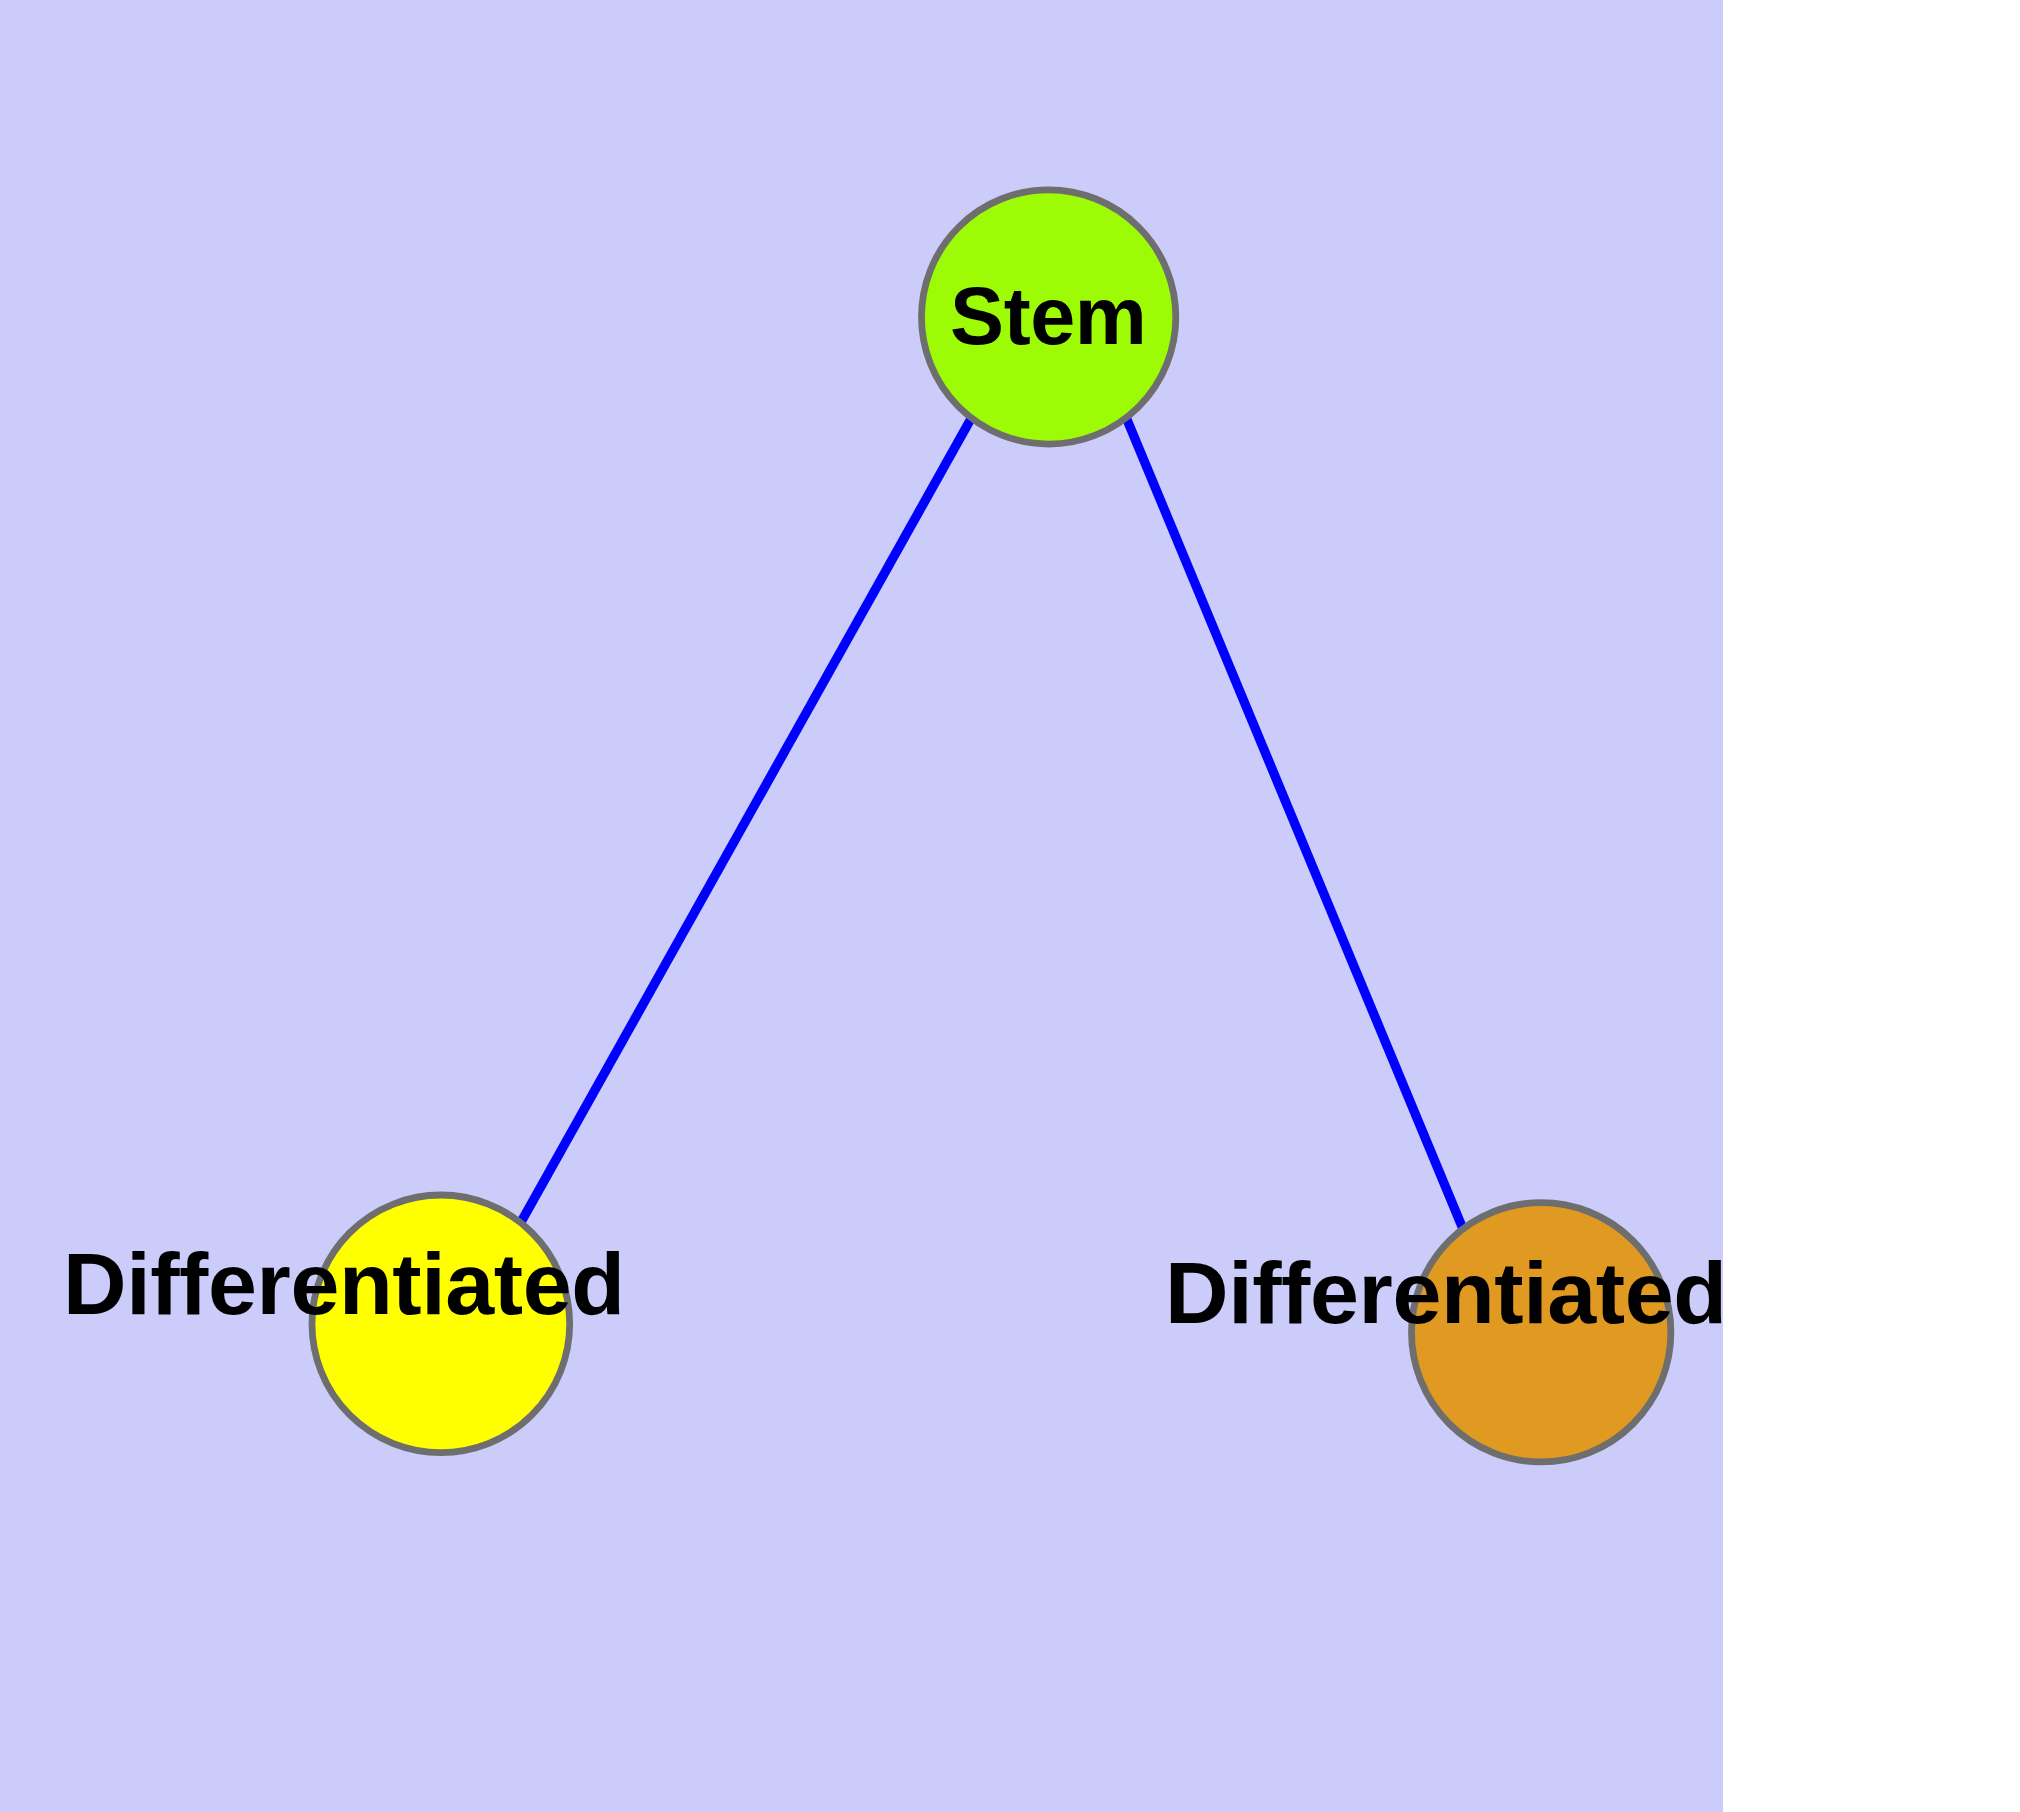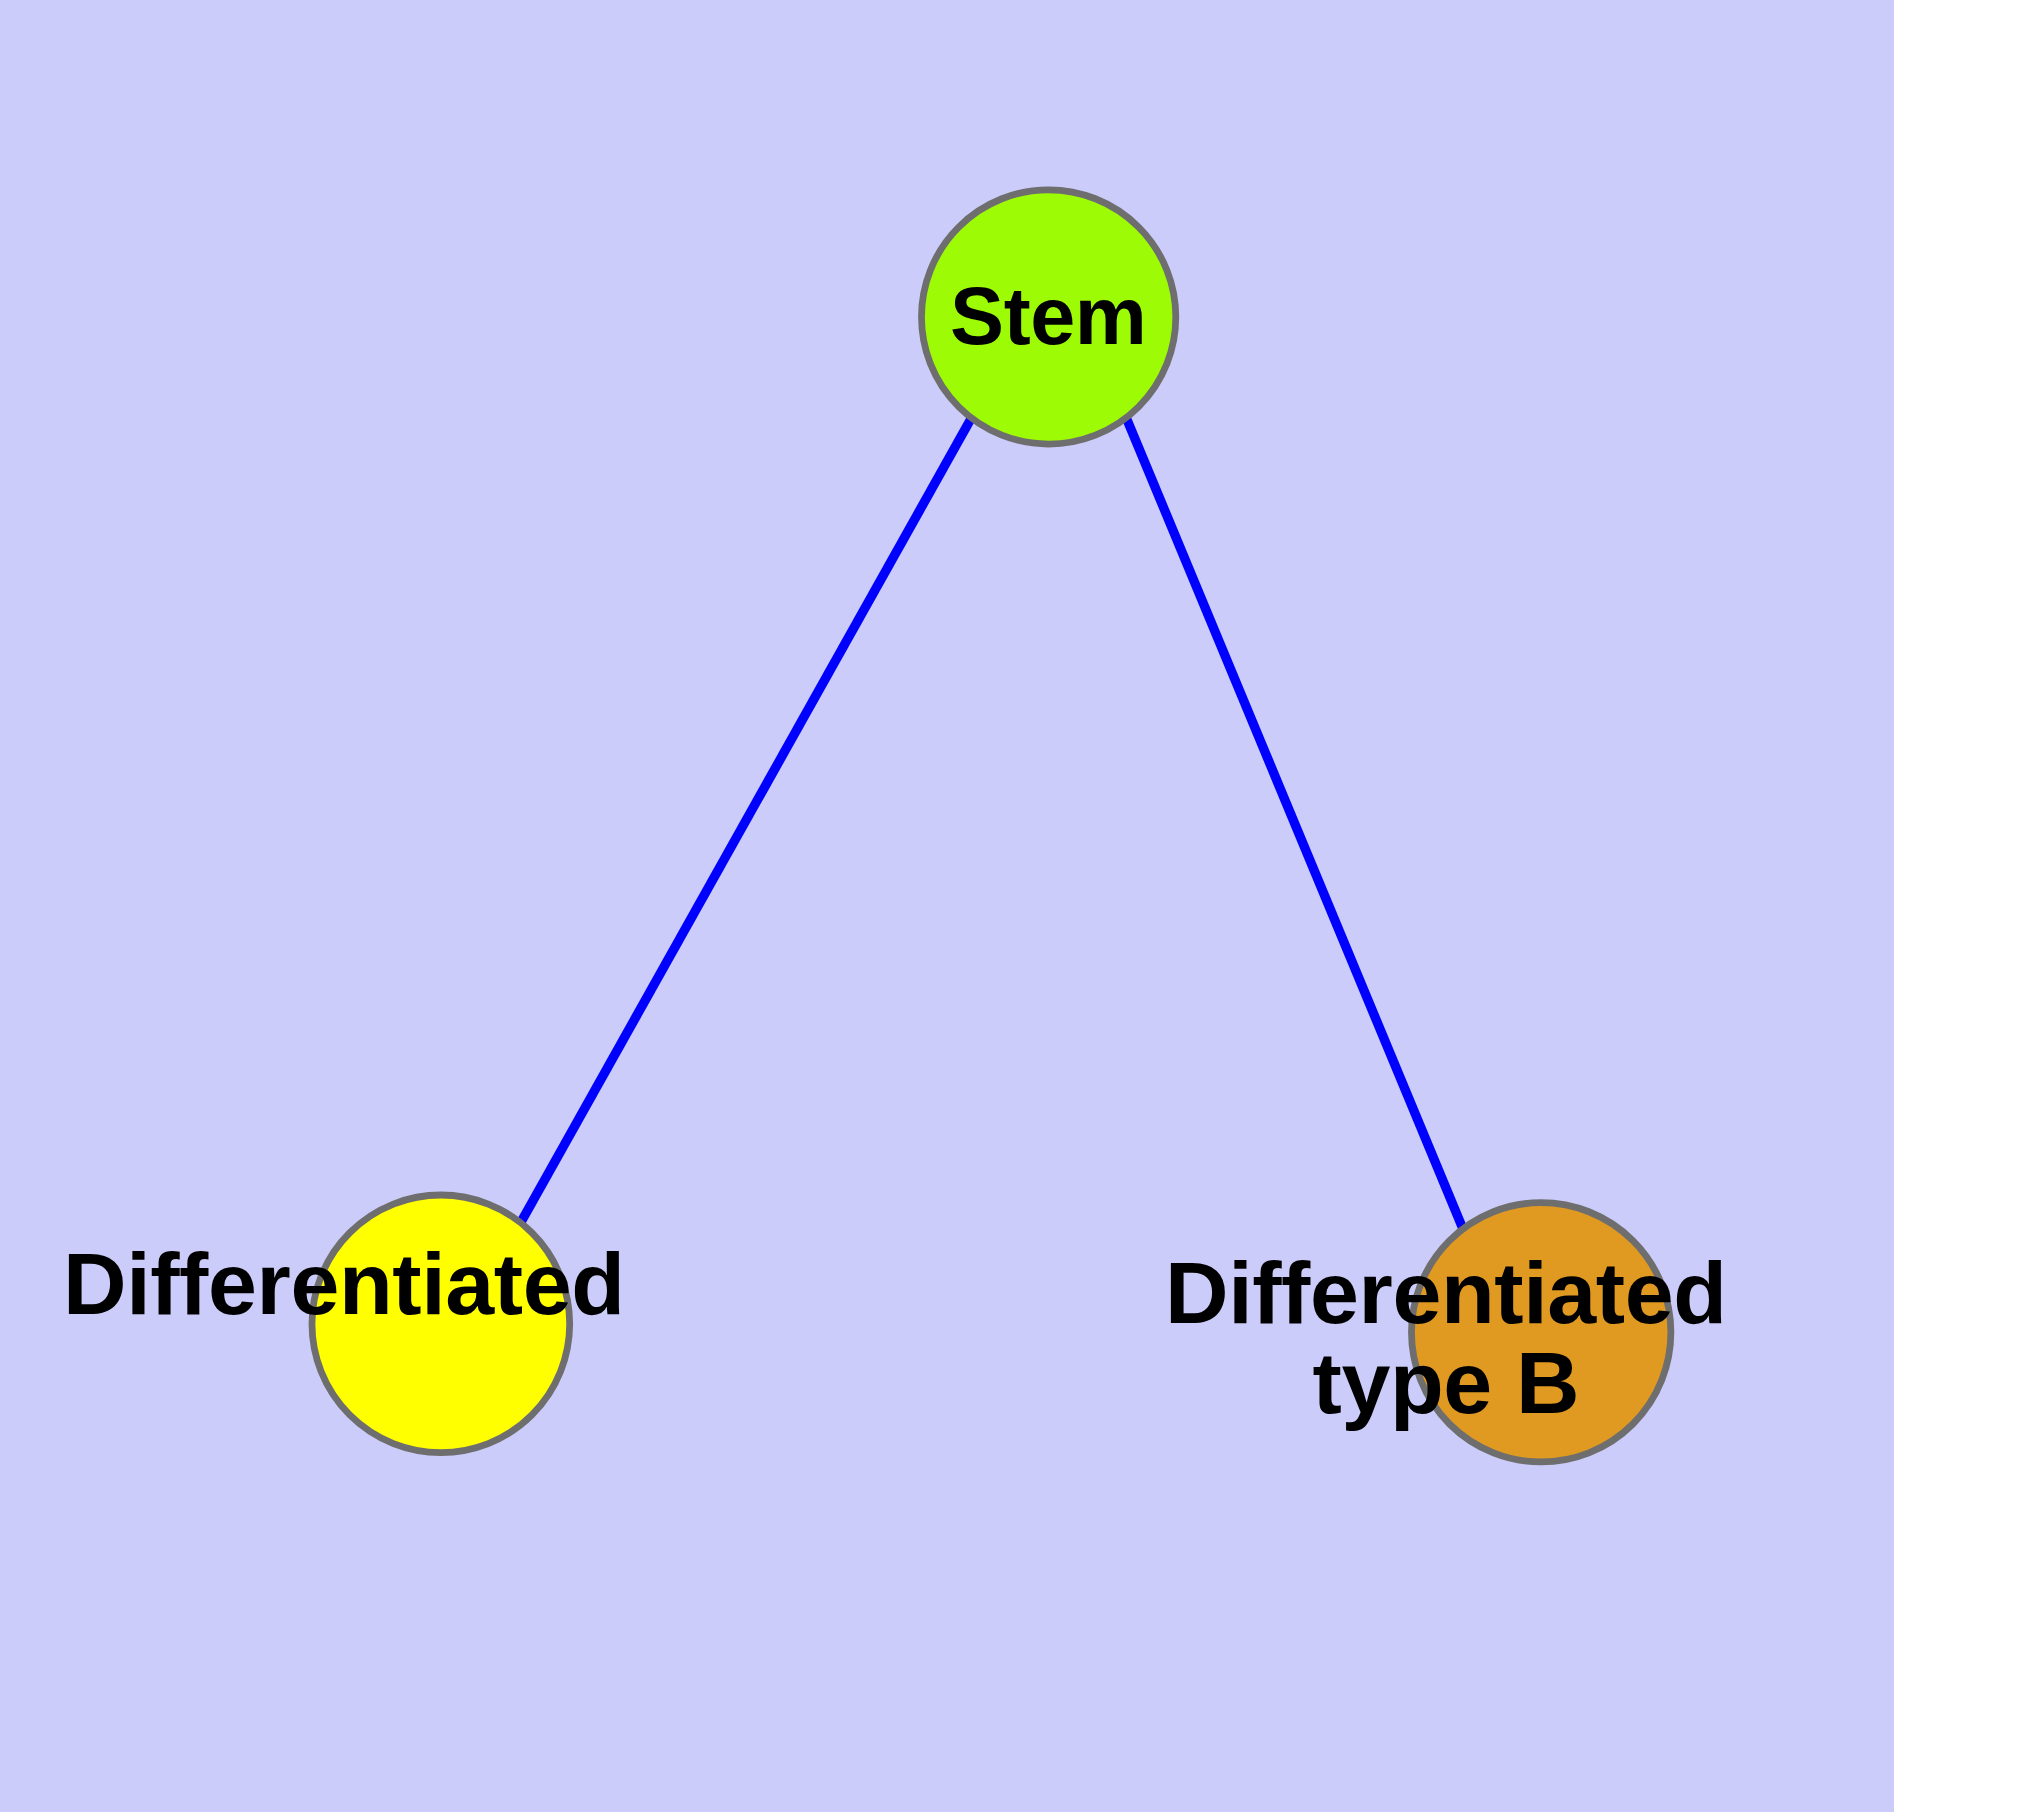--- a/index.html
+++ b/index.html
@@ -47,36 +47,36 @@
   .label-stem {
     font-size: 81px;
   }
   .label-leaf {
     font-size: 88px;
   }
 </style>
 </head>
 <body>
 
-<div id="canvas-root" style="width: 1894px; height: 1812px; background: rgb(204, 204, 250);">
+<div id="canvas-root" style="width: 1723px; height: 1812px; background: rgb(204, 204, 250);">
 
   <svg id="graph-svg" viewBox="0 0 2384 2138" preserveAspectRatio="none" xmlns="http://www.w3.org/2000/svg">
 
     <rect id="bg-rect" x="0" y="0" width="2384" height="2138" fill="#ccccfa"></rect>
 
     <g id="edges-layer">
         <line class="edge-line" x1="1146" y1="493" x2="614" y2="1443" stroke="#0000ff" stroke-width="11"></line>
         <line class="edge-line" x1="1329" y1="494" x2="1727" y2="1453" stroke="#0000ff" stroke-width="11"></line>
       </g>
     <g id="nodes-layer">
         <circle class="node-circle" cx="1237" cy="374" r="150" fill="#9efb06" stroke="#6e6e6e" stroke-width="8"></circle>
         <circle class="node-circle" cx="520" cy="1562" r="152" fill="#ffff00" stroke="#6e6e6e" stroke-width="8"></circle>
         <circle class="node-circle" cx="1818" cy="1572" r="153" fill="#e09a22" stroke="#6e6e6e" stroke-width="8"></circle>
       </g>
   </svg>
 
   <div id="labels-layer">
       <div class="node-label label-stem" style="font-size: 81px; color: rgb(0, 0, 0); left: 950px; top: 275px;"><div>Stem</div></div>
       <div class="node-label label-leaf" style="font-size: 88px; color: rgb(0, 0, 0); left: 63px; top: 1239px;"><div>Differentiated</div></div>
-      <div class="node-label label-leaf" style="font-size: 88px; color: rgb(0, 0, 0); left: 1165px; top: 1248px;"><div>Differentiated</div><div>type B</div></div>
+      <div class="node-label label-leaf" style="font-size: 88px; color: rgb(0, 0, 0); left: 1165px; top: 1248px;"><div>Differentiated</div></div>
     </div>
 </div>
 
 
 </body></html>

